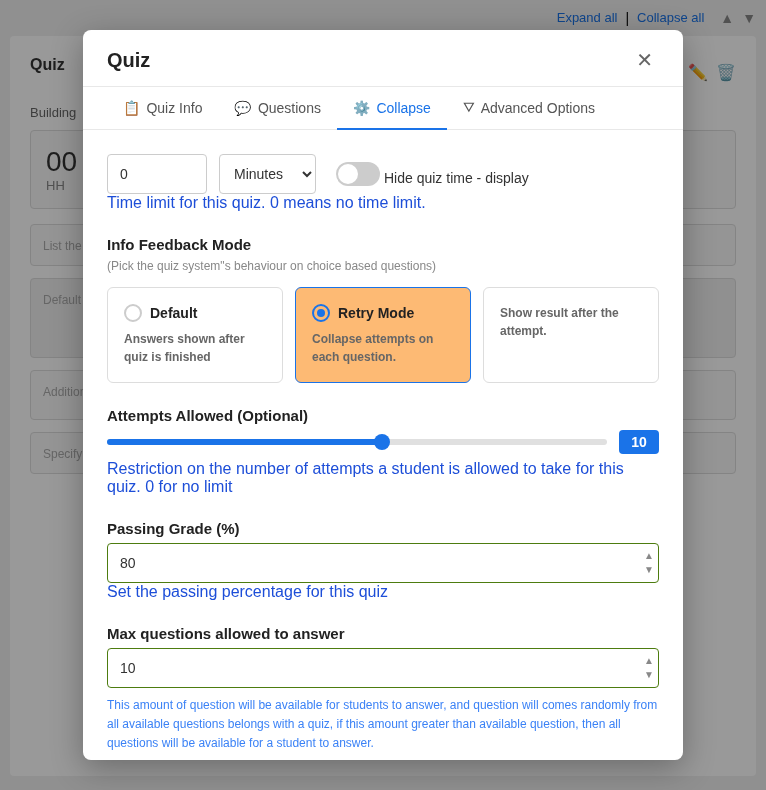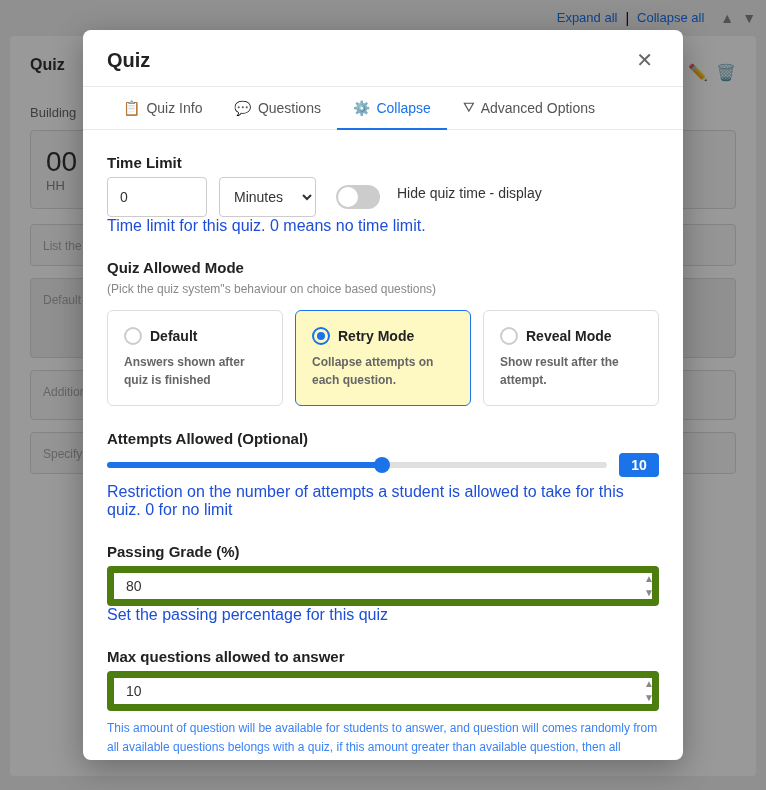--- a/index.html
+++ b/index.html
@@ -184,22 +184,22 @@
       padding: 0 10px;
       font-size: 14px;
       color: #333;
       background: #fff;
       cursor: pointer;
     }
 
     
     .toggle-row {
       display: flex;
-      align-items: flex-start;
-      gap: 17px;
+      align-items: flex-end;
+      gap: 4px;
       margin-left: 8px;
     }
 
     .toggle {
       position: relative;
       width: 44px;
       height: 24px;
     }
 
     .toggle-slider {
@@ -243,21 +243,21 @@
       flex: 1;
       border: 1px solid #ddd;
       border-radius: 6px;
       padding: 16px;
       cursor: pointer;
       position: relative;
     }
 
     .radio-card.selected {
       border-color: #1a73e8;
-      background: #fef9c3;
+      background: #fdba74;
     }
 
     .radio-card-header {
       display: flex;
       align-items: center;
       gap: 8px;
       margin-bottom: 8px;
     }
 
     .radio-circle {
@@ -345,21 +345,21 @@
     
     .number-input-wrap {
       position: relative;
       display: inline-block;
       width: 100%;
     }
 
     .number-input-full {
       width: 100%;
       height: 40px;
-      border: 7px solid #4d7c0f;
+      border: 1px solid #4d7c0f;
       border-radius: 4px;
       padding: 0 30px 0 12px;
       font-size: 14px;
       color: #333;
     }
 
     .number-arrows {
       position: absolute;
       right: 4px;
       top: 50%;
@@ -463,65 +463,60 @@
       </div>
       <div class="tab">
         <span class="tab-icon">⛛</span>
         <span>Advanced Options</span>
       </div>
     </div>
 
     <div class="modal-body">
 
       <div class="section">
-        <div class="section-title">Time Limit</div>
         <div class="time-limit-row">
           <input class="input-number" type="number" value="0" style="">
           <select class="select-input">
             <option>Minutes</option>
             <option>Hours</option>
             <option>Seconds</option>
           </select>
           <div class="toggle-row">
             <label class="toggle">
 
               <span class="toggle-slider"></span>
             </label>
             <span class="toggle-label">Hide quiz time - display</span>
           </div>
         </div>
         <div class="hint-text">Time limit for this quiz. 0 means no time limit.</div>
       </div>
 
       <div class="section">
-        <div class="section-title">Quiz Allowed Mode</div>
+        <div class="section-title">Info Feedback Mode</div>
         <div class="section-desc">(Pick the quiz system"s behaviour on choice based questions)</div>
         <div class="radio-cards">
 
           <div class="radio-card">
             <div class="radio-card-header">
               <div class="radio-circle"></div>
               <span class="radio-card-title">Default</span>
             </div>
             <div class="radio-card-desc">Answers shown after quiz is finished</div>
           </div>
 
           <div class="radio-card selected">
             <div class="radio-card-header">
               <div class="radio-circle checked"></div>
               <span class="radio-card-title">Retry Mode</span>
             </div>
             <div class="radio-card-desc">Collapse attempts on each question.</div>
           </div>
 
           <div class="radio-card">
-            <div class="radio-card-header">
-              <div class="radio-circle"></div>
-              <span class="radio-card-title">Reveal Mode</span>
-            </div>
             <div class="radio-card-desc">Show result after the attempt.</div>
           </div>
         </div>
       </div>
 
       <div class="section">
         <div class="section-title">Attempts Allowed (Optional)</div>
         <div class="slider-container">
           <div class="slider-track">
             <div class="slider-fill"></div>

